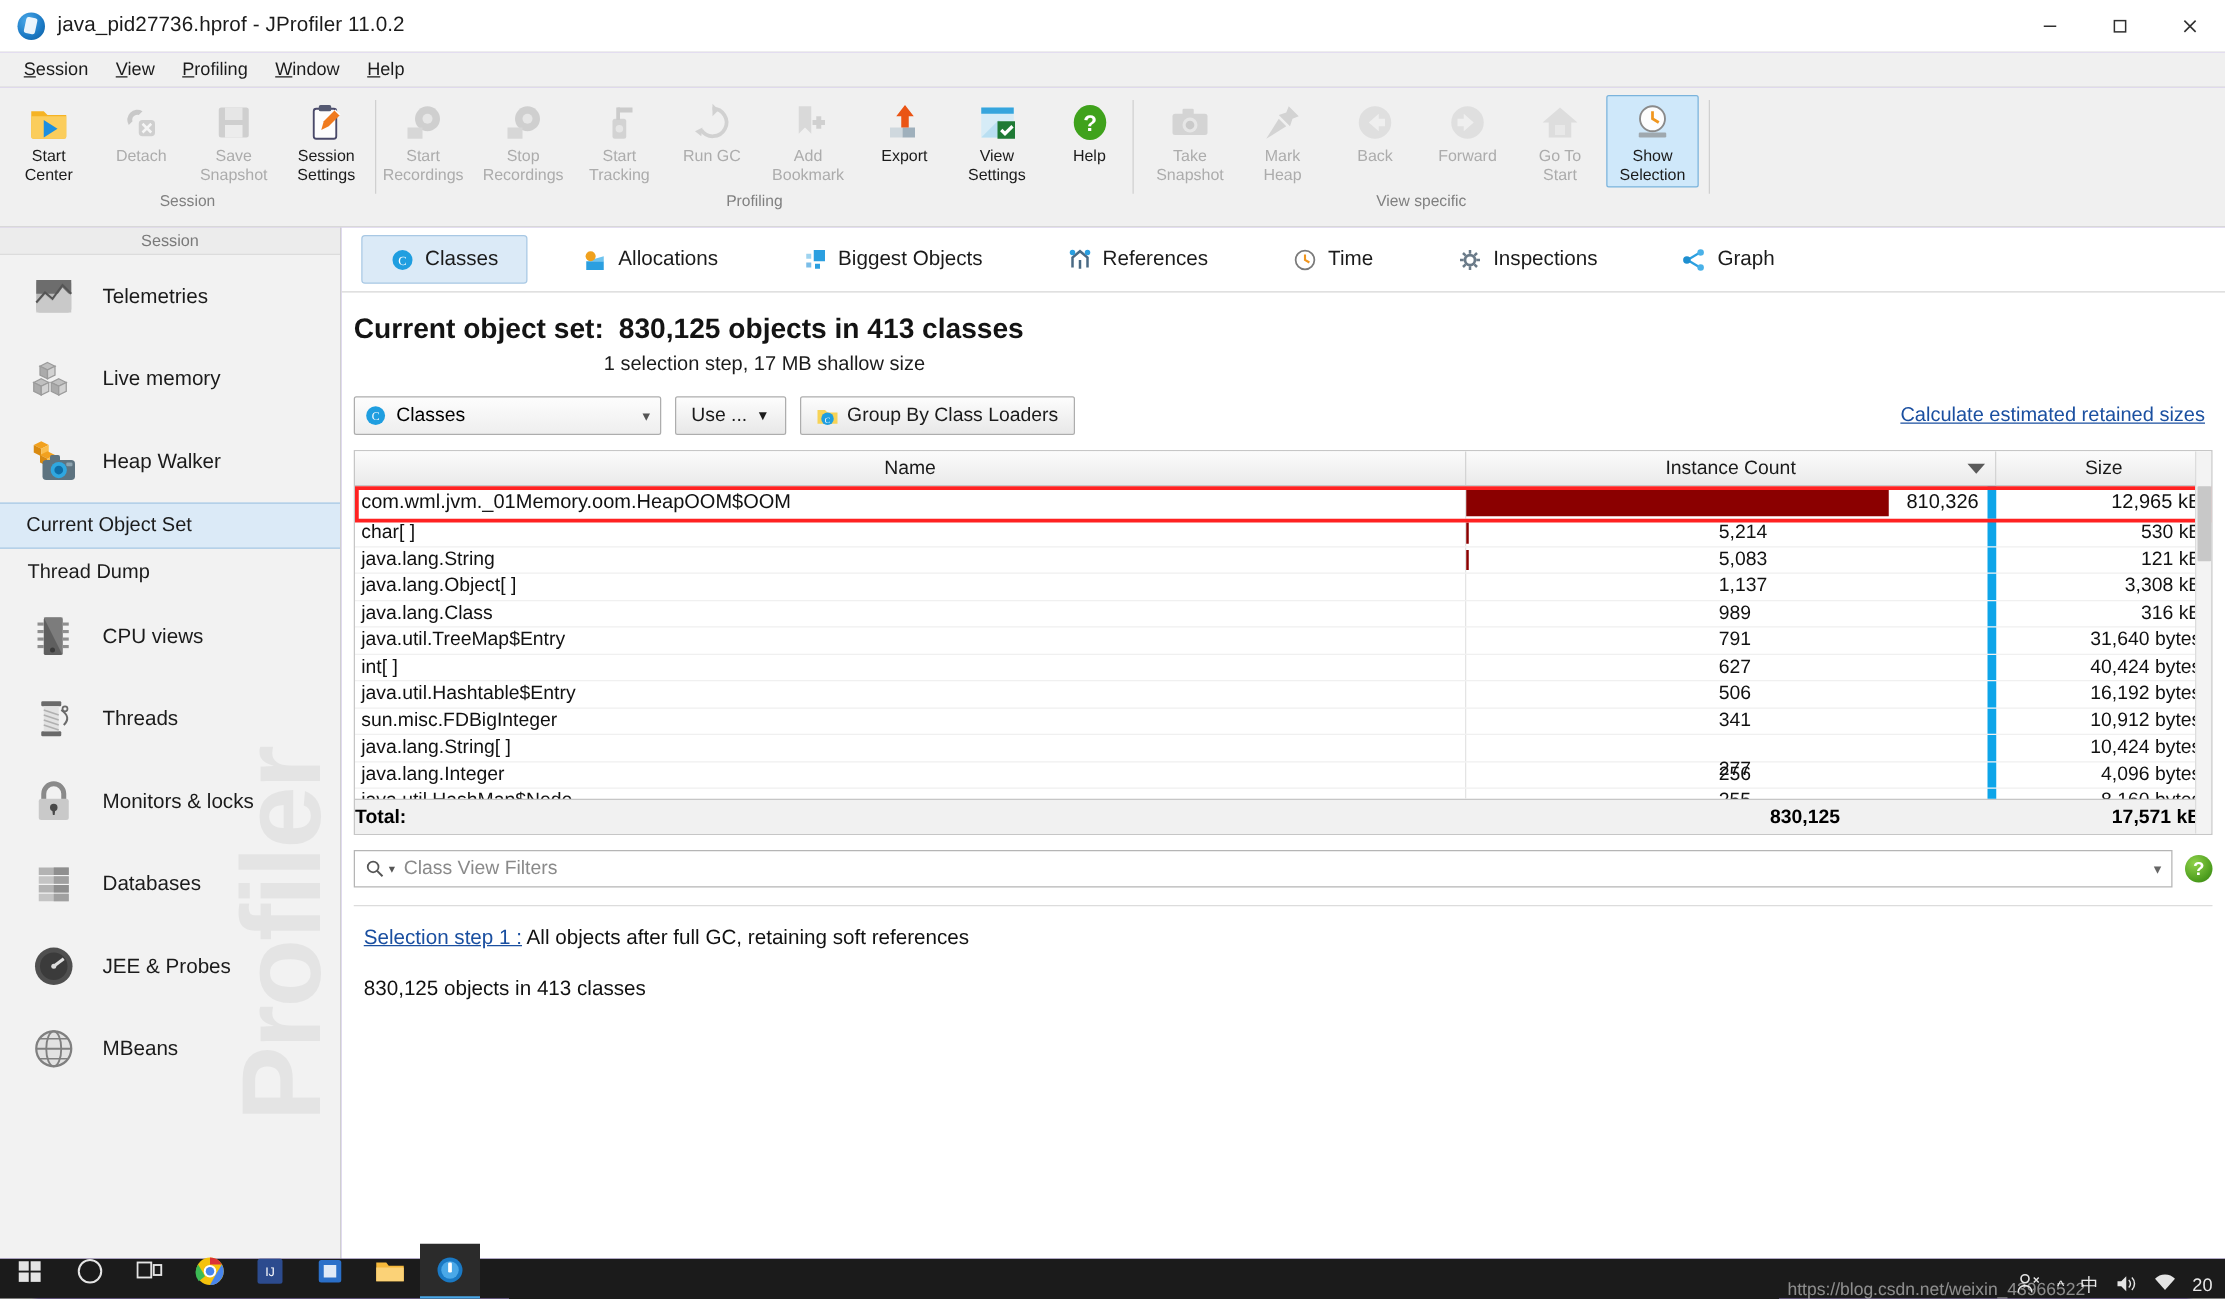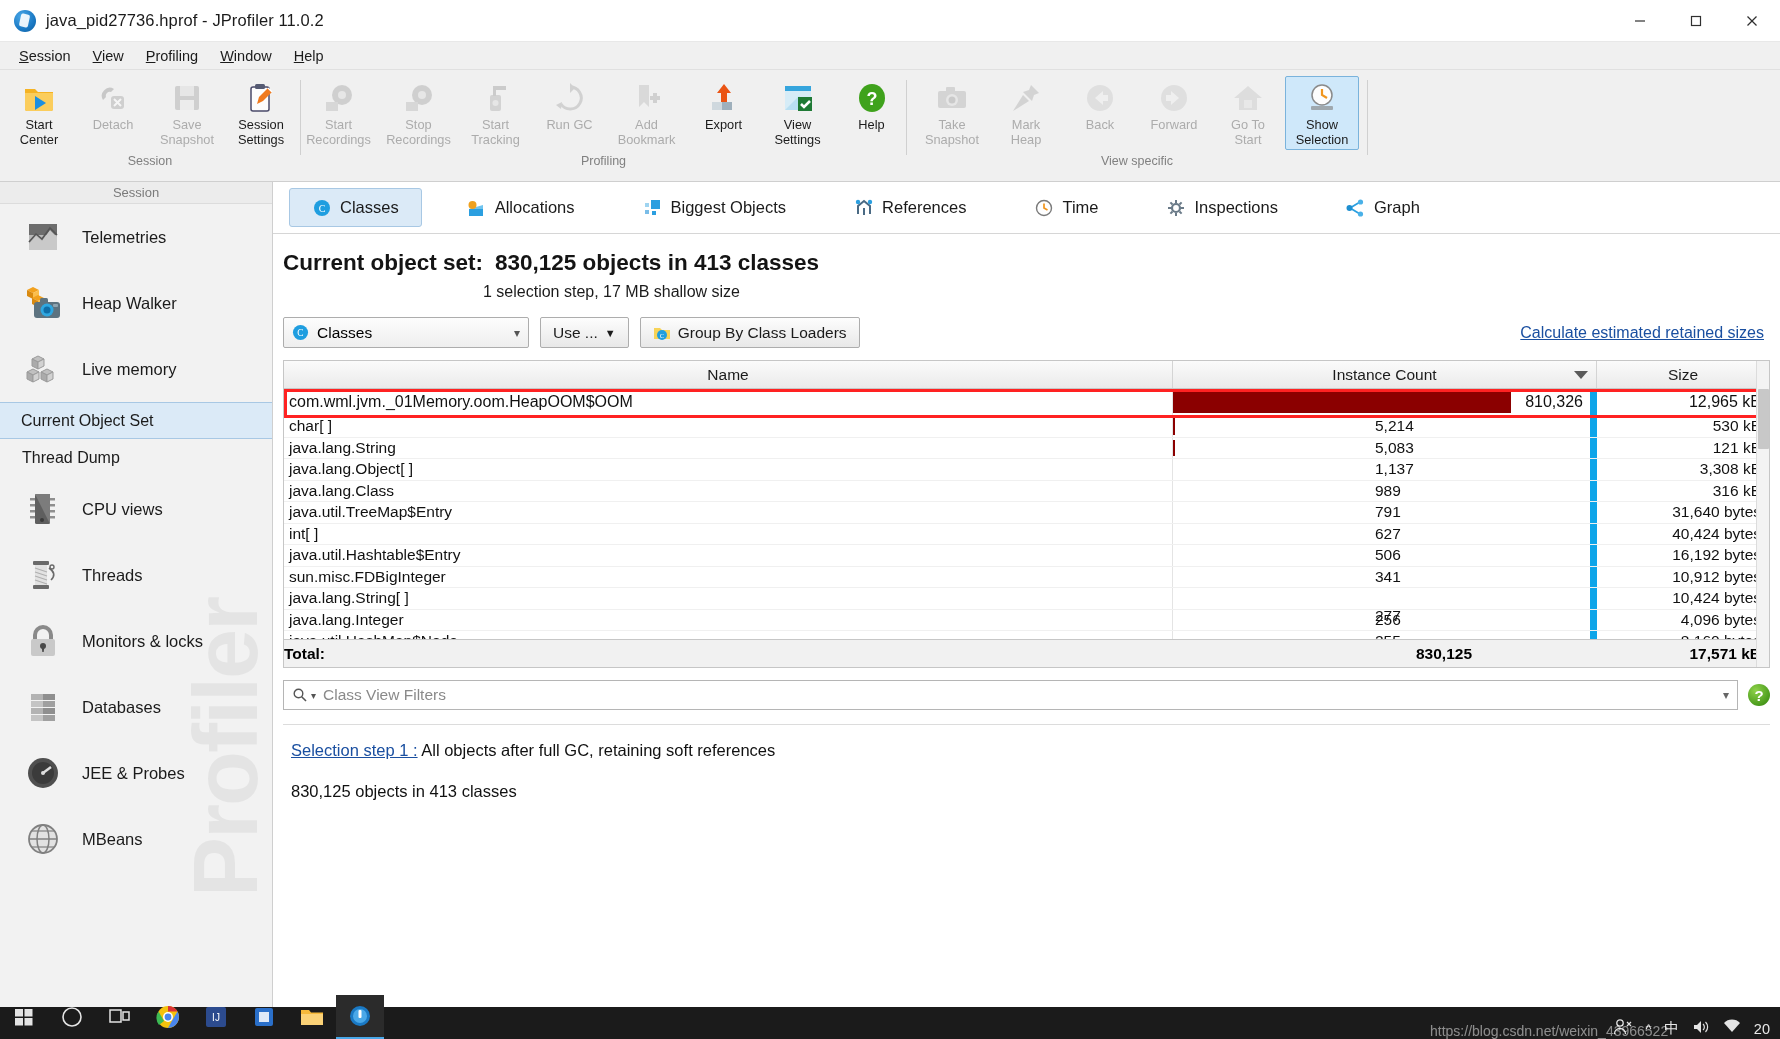--- a/index.html
+++ b/index.html
@@ -768,20 +768,39 @@
       <div class="sb-item">
         <div class="sb-icon">
           <svg width="38" height="38" viewBox="0 0 38 38">
               <rect x="5" y="6" width="28" height="26" rx="3" fill="#b9b9b9"></rect>
               <rect x="5" y="6" width="28" height="11" fill="#6d6d6d"></rect>
               <path d="M5 26l7-8 6 5 8-11 7 7v13H5z" fill="#c9c9c9"></path>
               <path d="M5 24l7-8 6 5 8-11 7 7" stroke="#555" stroke-width="1.6" fill="none"></path>
             </svg>
         </div>
         <div class="sb-label">Telemetries</div>
+      </div>
+
+      <div class="sb-item">
+        <div class="sb-icon">
+          <svg width="38" height="38" viewBox="0 0 38 38">
+            <g fill="#c0c0c0" stroke="#9b9b9b" stroke-width="1">
+              <path d="M14 6l6 3-6 3-6-3z"></path>
+                <path d="M8 9v7l6 3v-7z" fill="#ababab"></path>
+                <path d="M20 9v7l-6 3v-7z" fill="#d2d2d2"></path>
+              <path d="M9 19l6 3-6 3-6-3z"></path>
+                <path d="M3 22v7l6 3v-7z" fill="#ababab"></path>
+                <path d="M15 22v7l-6 3v-7z" fill="#d2d2d2"></path>
+              <path d="M23 19l6 3-6 3-6-3z"></path>
+                <path d="M17 22v7l6 3v-7z" fill="#ababab"></path>
+                <path d="M29 22v7l-6 3v-7z" fill="#d2d2d2"></path>
+            </g>
+          </svg>
+        </div>
+        <div class="sb-label">Live memory</div>
       </div>
 
       <div class="sb-item">
         <div class="sb-icon">
           <svg width="38" height="38" viewBox="0 0 38 38">
             <g>
               <path d="M9 3l6 3-6 3-6-3z" fill="#f2a11e"></path>
                 <path d="M3 6v6l6 3V9z" fill="#d98a10"></path>
                 <path d="M15 6v6l-6 3V9z" fill="#fbbe4d"></path>
               <path d="M14 11l6 3-6 3-6-3z" fill="#f2a11e"></path>
@@ -789,39 +808,20 @@
                 <path d="M20 14v6l-6 3v-6z" fill="#fbbe4d"></path>
             </g>
             <rect x="10" y="18" width="26" height="16" rx="3" fill="#5d7380"></rect>
             <rect x="16" y="14" width="8" height="5" rx="1.5" fill="#5d7380"></rect>
             <circle cx="23" cy="26" r="6.5" fill="#2fa7e0"></circle>
               <circle cx="23" cy="26" r="3.5" fill="#0f6ea8"></circle>
             <rect x="29" y="20" width="5" height="3" rx="1" fill="#8ea4b0"></rect>
           </svg>
         </div>
         <div class="sb-label">Heap Walker</div>
-      </div>
-
-      <div class="sb-item">
-        <div class="sb-icon">
-          <svg width="38" height="38" viewBox="0 0 38 38">
-            <g fill="#c0c0c0" stroke="#9b9b9b" stroke-width="1">
-              <path d="M14 6l6 3-6 3-6-3z"></path>
-                <path d="M8 9v7l6 3v-7z" fill="#ababab"></path>
-                <path d="M20 9v7l-6 3v-7z" fill="#d2d2d2"></path>
-              <path d="M9 19l6 3-6 3-6-3z"></path>
-                <path d="M3 22v7l6 3v-7z" fill="#ababab"></path>
-                <path d="M15 22v7l-6 3v-7z" fill="#d2d2d2"></path>
-              <path d="M23 19l6 3-6 3-6-3z"></path>
-                <path d="M17 22v7l6 3v-7z" fill="#ababab"></path>
-                <path d="M29 22v7l-6 3v-7z" fill="#d2d2d2"></path>
-            </g>
-          </svg>
-        </div>
-        <div class="sb-label">Live memory</div>
       </div>
 
       <div class="sb-sub selected">
         <span>Current Object Set</span>
       </div>
 
       <div class="sb-sub">
         <span>Thread Dump</span>
       </div>
 

